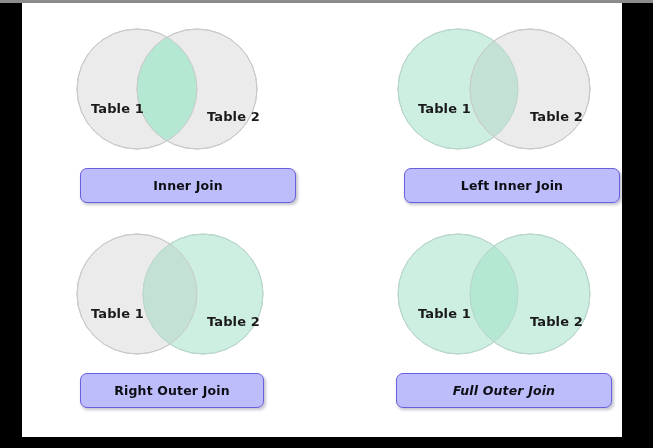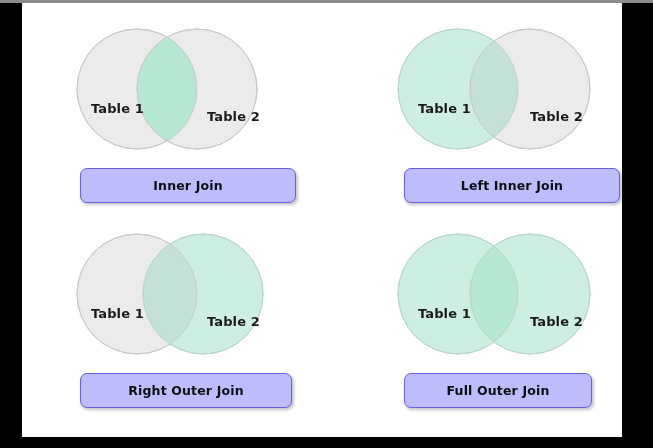--- a/index.html
+++ b/index.html
@@ -88,22 +88,22 @@
   .label-t1 { left: 36px;  top: 78px; }
   .label-t2 { left: 152px; top: 86px; }
   #group-left-outer  .label-t1,
   #group-full-outer  .label-t1 { left: 38px; }
   #group-left-outer  .label-t2,
   #group-full-outer  .label-t2 { left: 150px; }
 
   
   .btn-pos     { left: 25px; height: 35px; top: 145px; width: 216px; text-align: right; }
   #group-left-outer  .btn-pos { left: 24px; width: 216px; }
-  #group-right-outer .btn-pos { left: 25px; width: 212px; }
-  #group-full-outer  .btn-pos { left: 24px; width: 188px; }
+  #group-right-outer .btn-pos { left: 25px; width: 184px; }
+  #group-full-outer  .btn-pos { left: 16px; width: 216px; font-style: italic; }
 </style>
 </head>
 <body>
 
 <div id="canvas">
 
   <div id="top-rule"></div>
 
   <div id="panel">
 

